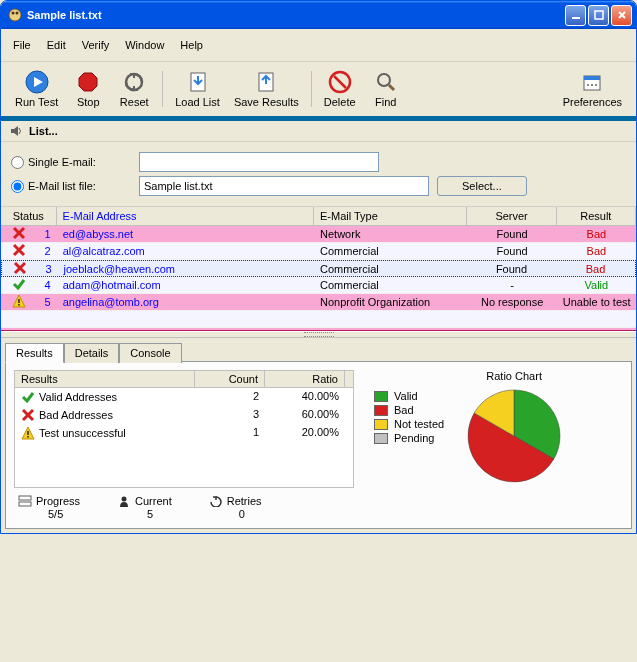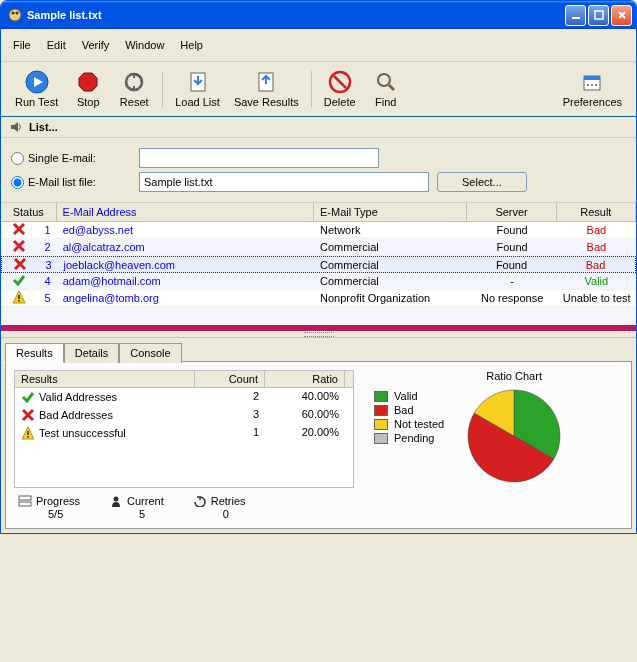--- a/index.html
+++ b/index.html
@@ -7,33 +7,33 @@
 .window { border: 1px solid #0054e3; border-radius: 7px 7px 0 0; width: 637px; height: 534px; display: flex; flex-direction: column; }
 .titlebar { background: linear-gradient(to bottom, #3a95ff 0%, #0054e3 8%, #0054e3 92%, #0040c0 100%); height: 28px; border-radius: 6px 6px 0 0; display: flex; align-items: center; padding: 0 4px 0 6px; color: white; font-weight: bold; font-size: 12px; }
 .titlebar .appicon { width: 16px; height: 16px; margin-right: 4px; display: flex; align-items: center; justify-content: center; }
 .titlebar .title { flex: 1; }
 .winbtns { display: flex; gap: 2px; }
 .winbtn { width: 21px; height: 21px; border-radius: 3px; border: 1px solid #fff; display: flex; align-items: center; justify-content: center; font-weight: bold; color: white; cursor: pointer; }
 .winbtn.min, .winbtn.max { background: linear-gradient(to bottom, #7ba7e8, #3562c3); }
 .winbtn.close { background: linear-gradient(to bottom, #f5a389, #e64d2c); }
 .menubar { background: #ece9d8; height: 20px; display: flex; align-items: center; padding: 16px 4px; border-bottom: 1px solid #d4d0c8; }
 .menuitem { padding: 2px 8px; cursor: pointer; }
-.toolbar { background: #ece9d8; padding: 6px 8px; display: flex; align-items: center; gap: 2px; border-bottom: 1px solid #0369a1; }
+.toolbar { background: #ece9d8; padding: 6px 8px; display: flex; align-items: center; gap: 2px; border-bottom: 5px solid #0369a1; }
 .tbtn { display: flex; flex-direction: column; align-items: center; padding: 2px 6px; cursor: pointer; min-width: 44px; }
 .tbtn .ticon { width: 24px; height: 24px; display: flex; align-items: center; justify-content: center; }
 .tbtn .tlabel { margin-top: 2px; font-size: 11px; }
 .tsep { width: 1px; height: 36px; background: #c0c0c0; margin: 0 4px; }
 .tspacer { flex: 1; }
 .statusbar { background: #ece9d8; padding: 3px 8px; display: flex; align-items: center; gap: 6px; border-bottom: 1px solid #d4d0c8; font-weight: bold; }
 .inputarea { background: #ece9d8; padding: 6px 10px; border-bottom: 1px solid #d4d0c8; }
 .inputrow { display: flex; gap: 8px; margin: 4px 0; }
 .inputrow label { display: flex; align-items: center; gap: 4px; width: 120px; }
 .inputrow input[type=text] { border: 1px solid #7f9db9; padding: 2px 4px; height: 20px; background: white; }
 .inputrow .btn { border: 1px solid #7f9db9; background: #ece9d8; padding: 2px 24px; cursor: pointer; border-radius: 3px; }
-.grid { flex: 1; background: #ffffff; overflow: auto; border-bottom: 6px solid #be185d; }
+.grid { flex: 1; background: #f9a8d4; overflow: auto; border-bottom: 1px solid #be185d; }
 .ghead { display: flex; background: #ece9d8; border-bottom: 1px solid #c0c0c0; position: sticky; top: 0; }
 .ghead div { padding: 3px 6px; border-right: 1px solid #c0c0c0; }
 .grow { display: flex; border-bottom: 1px solid #f0f0f0; align-items: center; height: 17px; }
 .grow:nth-child(even) { background: #f5f5ff; }
 .grow.sel { border: 1px dotted #333; background: #e8eefc; }
 .grow div { padding: 1px 6px; overflow: hidden; white-space: nowrap; }
 .c-status { width: 36px; text-align: center; }
 .c-idx { width: 20px; text-align: right; color: #0000ff; }
 .c-email { width: 260px; color: #0000ff; }
 .c-type { width: 155px; }
@@ -55,21 +55,21 @@
 .restable .rrow { display: flex; padding: 1px 0; }
 .restable .rrow div { padding: 1px 6px; }
 .rc-label { width: 180px; display: flex; align-items: center; gap: 4px; }
 .rc-count { width: 70px; text-align: right; }
 .rc-ratio { width: 80px; text-align: right; }
 .legend { display: flex; flex-direction: column; gap: 2px; padding-top: 20px; }
 .legitem { display: flex; align-items: center; gap: 6px; }
 .legbox { width: 14px; height: 11px; border: 1px solid #666; }
 .chartbox { text-align: center; }
 .chartbox .ctitle { margin-bottom: 4px; }
-.footer { display: flex; gap: 29px; padding: 6px 4px 0 4px; }
+.footer { display: flex; gap: 37px; padding: 6px 4px 0 4px; }
 .fitem .flabel { display: flex; align-items: center; gap: 4px; }
 .fitem .fval { padding-left: 30px; }
 .ico { display: inline-flex; width: 14px; height: 14px; align-items: center; justify-content: center; }
 </style>
 </head>
 <body>
 
 <div class="window">
   <div class="titlebar">
     <span class="appicon">

